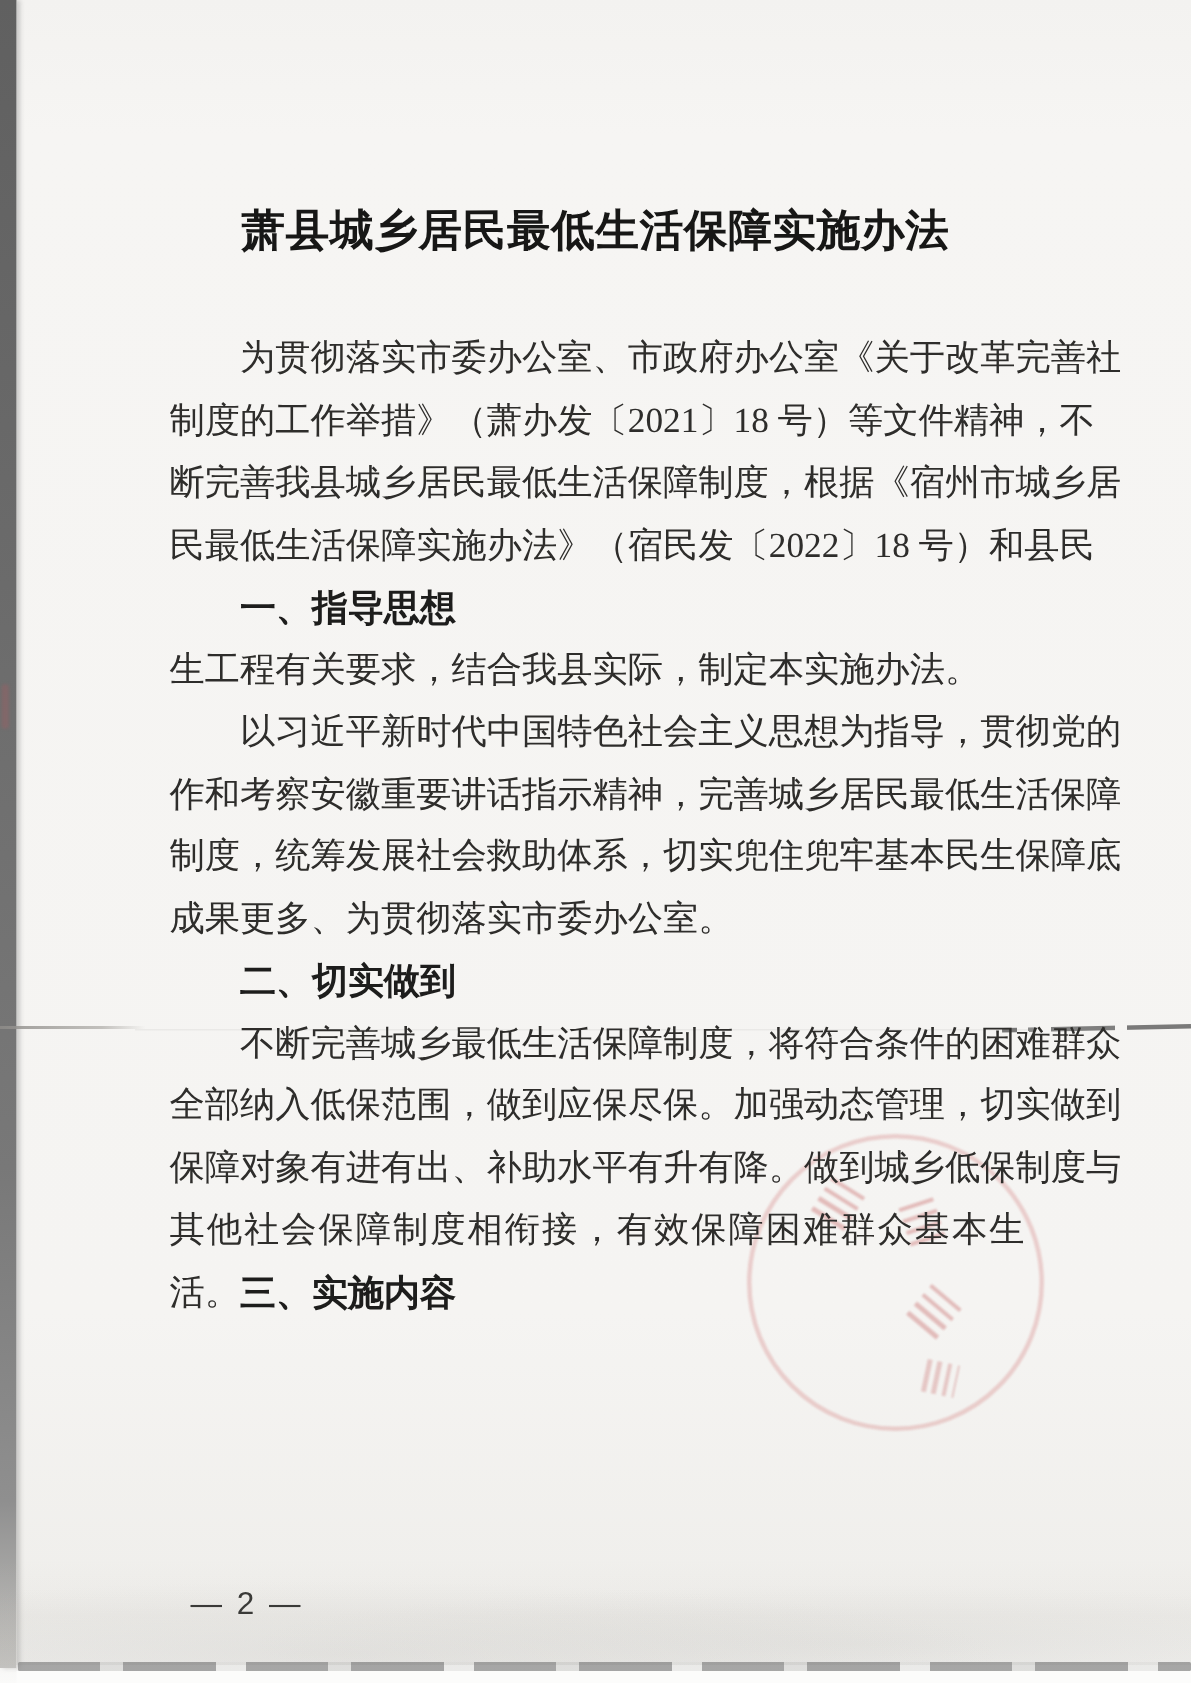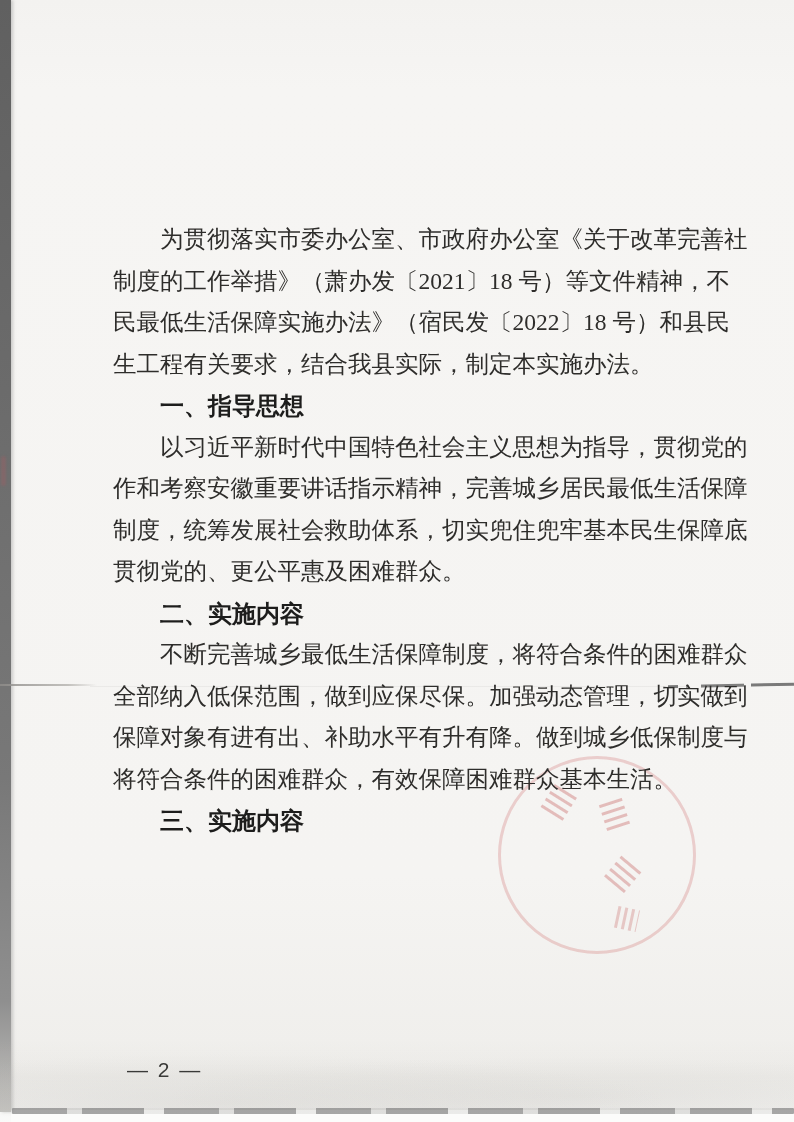--- a/index.html
+++ b/index.html
@@ -99,39 +99,41 @@
   <div class="edge-smudge"></div>
 
   <div class="stamp">
     <div class="stamp-ring"></div>
     <div class="stamp-mark m1"></div>
     <div class="stamp-mark m2"></div>
     <div class="stamp-mark m3"></div>
     <div class="stamp-mark m4"></div>
   </div>
 
+  <div class="doc-title">萧县城乡居民最低生活保障实施办法</div>
 
   <div class="text-flow">
     <div class="line indent">为贯彻落实市委办公室、市政府办公室《关于改革完善社</div>
     <div class="line">制度的工作举措》（萧办发〔2021〕18 号）等文件精神，不</div>
+    <div class="line">断完善我县城乡居民最低生活保障制度，根据《宿州市城乡居</div>
     <div class="line">民最低生活保障实施办法》（宿民发〔2022〕18 号）和县民</div>
+    <div class="line heading">一、指导思想</div>
+
     <div class="line end">生工程有关要求，结合我县实际，制定本实施办法。</div>
-
-    <div class="line heading">一、指导思想</div>
 
     <div class="line indent">以习近平新时代中国特色社会主义思想为指导，贯彻党的</div>
     <div class="line">作和考察安徽重要讲话指示精神，完善城乡居民最低生活保障</div>
     <div class="line">制度，统筹发展社会救助体系，切实兜住兜牢基本民生保障底</div>
-    <div class="line end">贯彻党的、更公平惠及困难群众。</div>
+    <div class="line end">成果更多、为贯彻落实市委办公室。</div>
 
-    <div class="line heading">二、实施内容</div>
+    <div class="line heading">二、切实做到</div>
 
     <div class="line indent">不断完善城乡最低生活保障制度，将符合条件的困难群众</div>
     <div class="line">全部纳入低保范围，做到应保尽保。加强动态管理，切实做到</div>
     <div class="line">保障对象有进有出、补助水平有升有降。做到城乡低保制度与</div>
-    <div class="line end">将符合条件的困难群众，有效保障困难群众基本生活。</div>
+    <div class="line end">其他社会保障制度相衔接，有效保障困难群众基本生活。</div>
 
     <div class="line heading">三、实施内容</div>
   </div>
 
   <div class="page-number">— 2 —</div>
 
 </div>
 
 </body></html>

